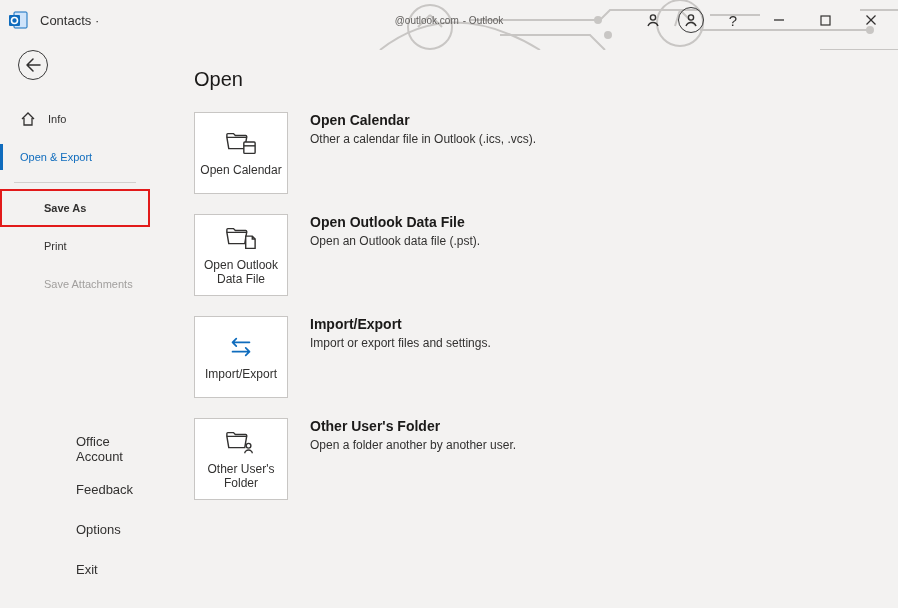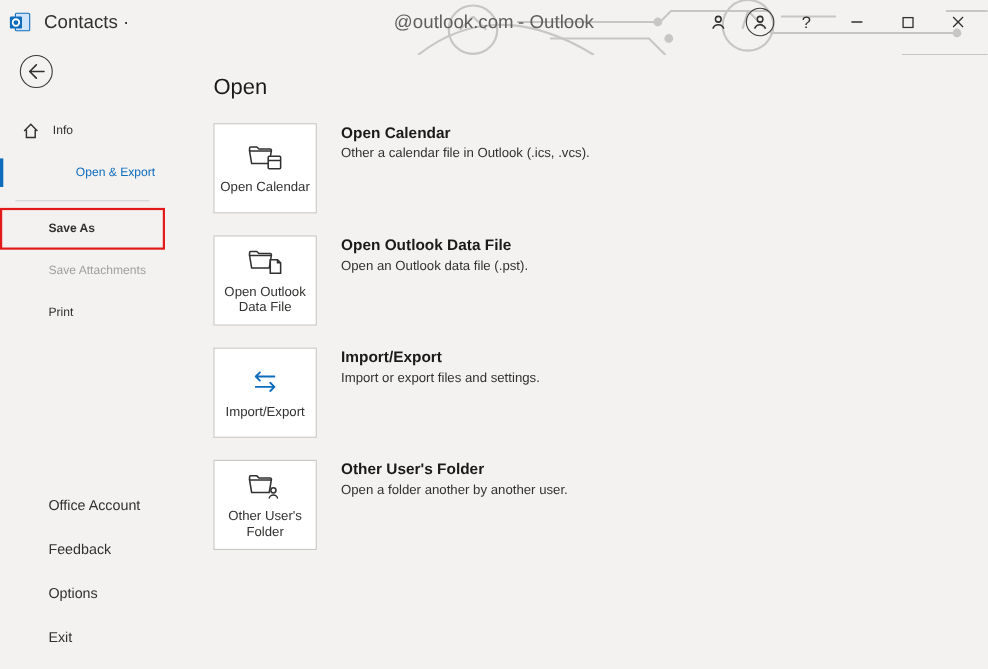--- a/index.html
+++ b/index.html
@@ -4,22 +4,22 @@
 <style>
   * { box-sizing: border-box; margin: 0; padding: 0; font-family: "Segoe UI", Arial, sans-serif; }
   body { width: 898px; height: 608px; background: #f3f2f1; overflow: hidden; position: relative; }
 
   
   .bg-deco { position: absolute; top: 0; left: 0; width: 100%; height: 50px; pointer-events: none; z-index: 0; }
 
   
   .titlebar { height: 40px; display: flex; align-items: center; padding: 0 4px 0 8px; position: relative; z-index: 2; }
   .app-icon { width: 22px; height: 22px; display: flex; align-items: center; justify-content: center; margin-right: 10px; }
-  .app-area-label { font-size: 17px; color: #323130; }
-  .title-center { position: absolute; left: 50%; transform: translateX(-50%); font-size: 17px; color: #605e5c; display: flex; gap: 4px; pointer-events: none; }
+  .app-area-label { font-size: 13px; color: #323130; }
+  .title-center { position: absolute; left: 50%; transform: translateX(-50%); font-size: 10px; color: #605e5c; display: flex; gap: 4px; pointer-events: none; }
   .title-center span { pointer-events: auto; }
   .title-right { margin-left: auto; display: flex; align-items: center; }
   .tb-btn { width: 46px; height: 32px; display: flex; align-items: center; justify-content: center; color: #323130; cursor: pointer; }
   .tb-btn.circ { width: 38px; height: 32px; }
   .tb-btn.circ .inner { width: 26px; height: 26px; display:flex; align-items:center; justify-content:center; }
   .tb-btn.circ.active .inner { border: 1px solid #3a3a3a; border-radius: 50%; }
   .tb-btn svg { display:block; }
 
   
   .main { display: flex; height: calc(100% - 40px); position: relative; z-index: 1; }
@@ -29,21 +29,21 @@
   .back-btn { width: 30px; height: 30px; border: 1px solid #3a3a3a; border-radius: 50%; margin-left: 18px; display: flex; align-items: center; justify-content: center; cursor: pointer; }
   .side-list { margin-top: 20px; }
   .side-item { height: 38px; display: flex; align-items: center; padding-left: 18px; font-size: 11px; color: #323130; cursor: pointer; position: relative; }
   .side-item .icon { width: 20px; height: 20px; margin-right: 10px; display: flex; align-items: center; justify-content: center; }
   .side-item.selected { color: #0f6cbd; }
   .side-item.selected::before { content: ""; position: absolute; left: 0; top: 6px; bottom: 6px; width: 2.5px; background: #0f6cbd; }
   .side-item.disabled { color: #a19f9d; cursor: default; }
   .side-item.boxed { outline: 2px solid #e21a1a; outline-offset: -2px; }
   .side-sep { height: 1px; background: #d2d0ce; margin: 6px 14px; }
 
-  .side-footer { position: absolute; bottom: 9px; left: 0; width: 150px; }
+  .side-footer { position: absolute; bottom: 19px; left: 0; width: 150px; padding-left: 32px; }
   .foot-item { height: 40px; display: flex; align-items: center; padding-left: 44px; font-size: 13px; color: #323130; cursor: pointer; }
 
   
   .content { flex: 1; padding: 28px 24px 0 44px; }
   .page-title { font-size: 20px; font-weight: 400; color: #1b1a19; margin-bottom: 21px; }
   .option-row { display: flex; align-items: flex-start; margin-bottom: 20px; }
   .tile { width: 94px; height: 82px; border: 1px solid #c8c6c4; background: #fff; display: flex; flex-direction: column; align-items: center; justify-content: center; cursor: pointer; padding: 4px; }
   .tile .tile-icon { width: 32px; height: 28px; display: flex; align-items: center; justify-content: center; margin-bottom: 6px; }
   .tile .tile-label { font-size: 12px; text-align: center; color: #323130; line-height: 1.2; }
   .option-text { margin-left: 22px; padding-top: 0px; }
@@ -137,32 +137,32 @@
 
     <div class="side-list">
       <div class="side-item">
         <span class="icon">
           <svg width="16" height="16" viewBox="0 0 16 16" fill="none" stroke="#323130" stroke-width="1.3">
               <path d="M2 8 L8 2 L14 8 M4 7v7h8V7"></path>
             </svg>
         </span>
         <span>Info</span>
       </div>
-      <div class="side-item selected" style="padding-left:60px;justify-content:center;">
+      <div class="side-item selected" style="padding-left:20px;">
         <span>Open &amp; Export</span>
       </div>
       <div class="side-sep"></div>
       <div class="side-item boxed" style="padding-left:44px;font-weight:bold;">
         <span>Save As</span>
       </div>
+      <div class="side-item" style="padding-left:44px;">
+        <span>Print</span>
+      </div>
       <div class="side-item disabled" style="padding-left:44px;">
         <span>Save Attachments</span>
-      </div>
-      <div class="side-item" style="padding-left:44px;">
-        <span>Print</span>
       </div>
     </div>
 
     <div class="side-footer">
       <div class="foot-item">
         <span>Office Account</span>
       </div>
       <div class="foot-item">
         <span>Feedback</span>
       </div>

